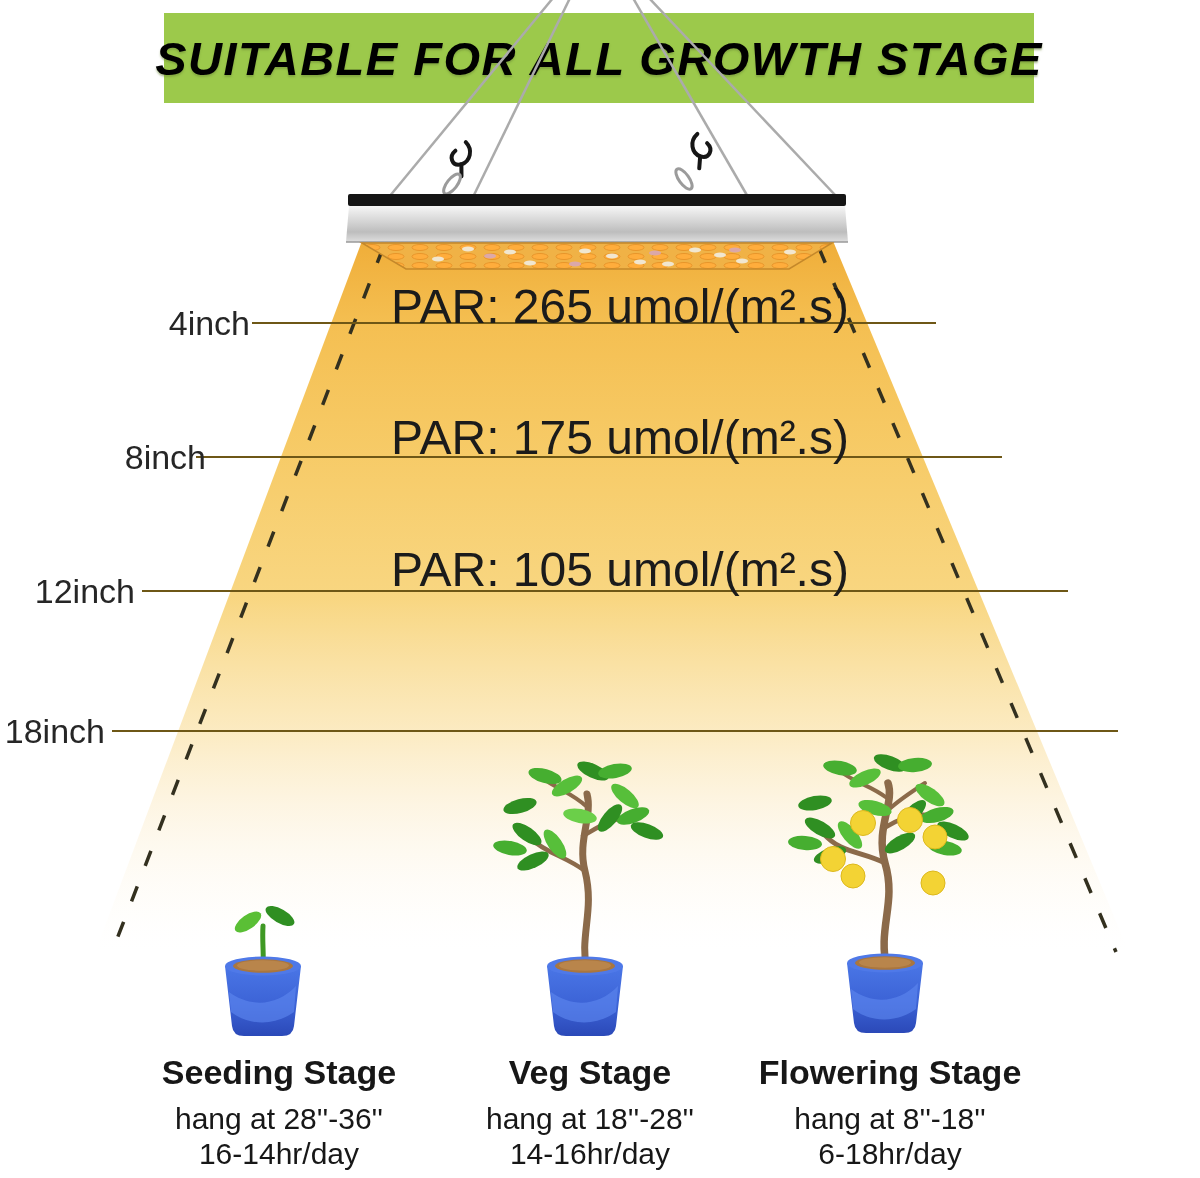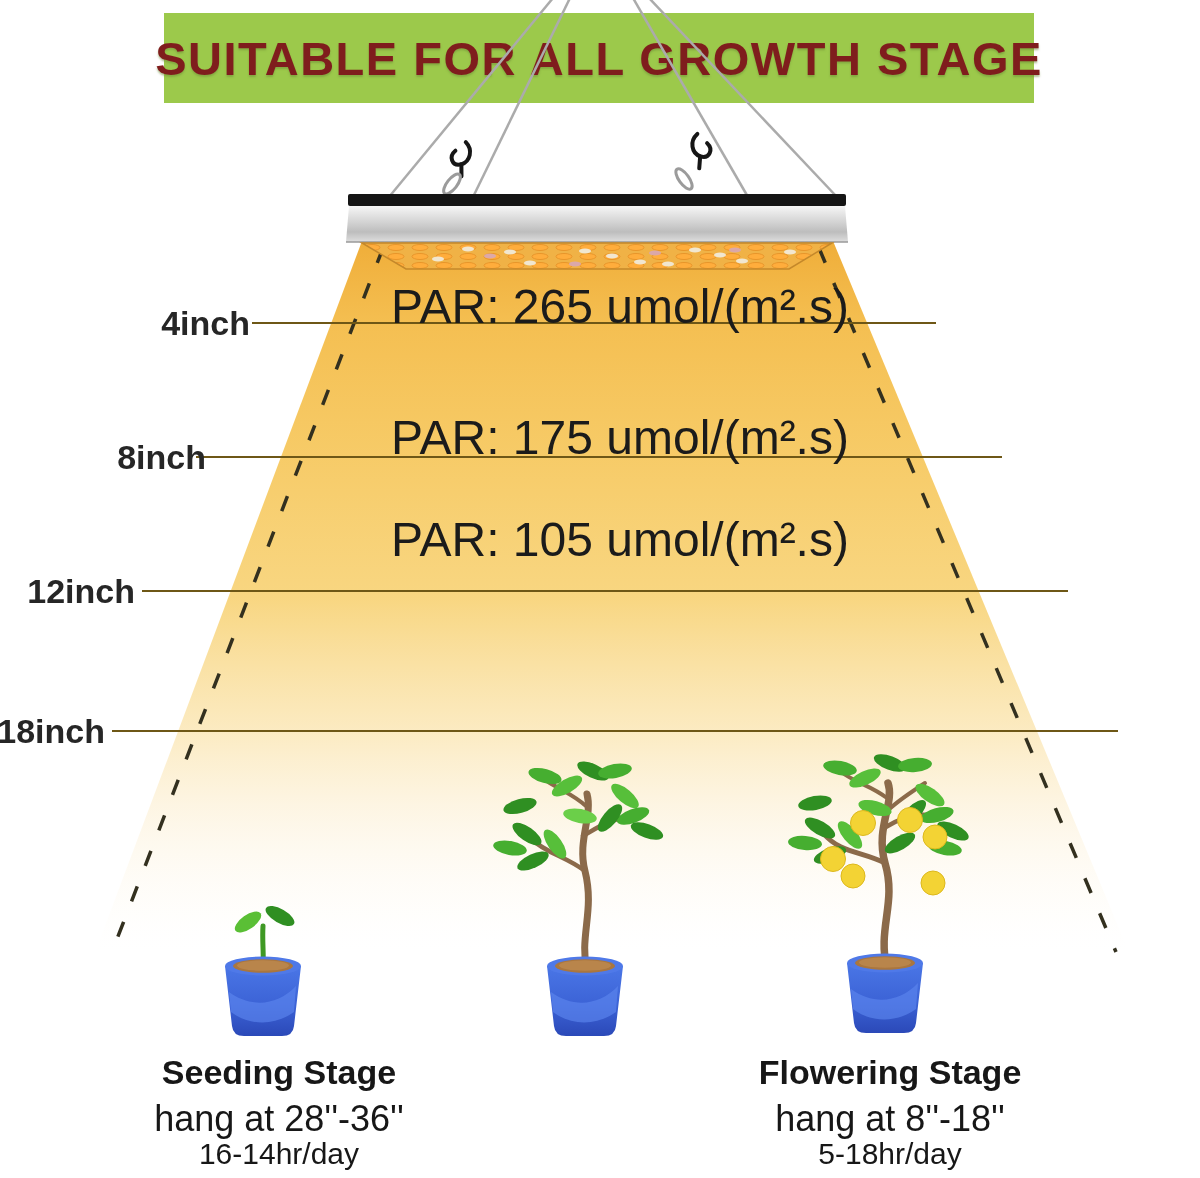--- a/index.html
+++ b/index.html
@@ -6,36 +6,36 @@
   #stage-root{
     position:relative;width:1200px;height:1178px;background:#ffffff;
     overflow:hidden;font-family:"Liberation Sans", sans-serif;
   }
   .abs{position:absolute;}
   #banner{
     left:164px;top:13px;width:870px;height:90px;background:#9cc94b;z-index:1;
     display:flex;align-items:center;justify-content:center;
   }
   #banner .banner-text{
-    color:#7f1d1d;font-size:47px;font-weight:bold;letter-spacing:1.5px;
-    text-shadow:0 2px 2px rgba(110,140,55,.5);white-space:nowrap;
+    color:#000000;font-size:47px;font-weight:bold;letter-spacing:1.5px;
+    text-shadow:0 2px 2px rgba(110,140,55,.5);white-space:nowrap;font-style:italic;
   }
   #scene{left:0;top:0;z-index:2;pointer-events:none;}
   .txt-layer{z-index:3;}
   .inch-label{
     width:110px;height:40px;line-height:40px;text-align:right;
-    font-size:34px;color:#262626;white-space:nowrap;font-weight:bold;
+    font-size:34px;color:#262626;white-space:nowrap;
   }
   .par-label{
     left:290px;width:660px;text-align:center;font-size:48px;color:#1b1b1b;
     white-space:nowrap;
   }
   .stage-col{width:340px;top:1052px;text-align:center;color:#171717;}
   .stage-name{font-size:34px;font-weight:bold;line-height:40px;margin-bottom:9px;white-space:nowrap;}
-  .stage-hang{font-size:36px;line-height:35px;white-space:nowrap;}
+  .stage-hang{font-size:30px;line-height:35px;white-space:nowrap;}
   .stage-hours{font-size:30px;line-height:35px;white-space:nowrap;}
 </style>
 </head>
 <body>
 
 <div id="stage-root">
 
   <div id="banner" class="abs">
     <div class="banner-text">SUITABLE FOR ALL GROWTH STAGE</div>
   </div>
@@ -207,26 +207,31 @@
     </g>
   </svg>
 
   <div class="abs txt-layer inch-label" style="left:140px;top:303px;">4inch</div>
   <div class="abs txt-layer inch-label" style="left:96px;top:437px;">8inch</div>
   <div class="abs txt-layer inch-label" style="left:25px;top:571px;">12inch</div>
   <div class="abs txt-layer inch-label" style="left:-5px;top:711px;">18inch</div>
 
   <div class="abs txt-layer par-label" style="top:279px;">PAR: 265 umol/(m².s)</div>
   <div class="abs txt-layer par-label" style="top:410px;">PAR: 175 umol/(m².s)</div>
-  <div class="abs txt-layer par-label" style="top:512px;">PAR: 105 umol/(m².s)</div>
+  <div class="abs txt-layer par-label" style="top:542px;">PAR: 105 umol/(m².s)</div>
 
   <div class="abs txt-layer stage-col" style="left:109px;">
     <div class="stage-name">Seeding Stage</div>
     <div class="stage-hang">hang at 28''-36''</div>
     <div class="stage-hours">16-14hr/day</div>
   </div>
+  <div class="abs txt-layer stage-col" style="left:420px;">
+    <div class="stage-name">Veg Stage</div>
+    <div class="stage-hang">hang at 18''-28''</div>
+    <div class="stage-hours">14-16hr/day</div>
+  </div>
   <div class="abs txt-layer stage-col" style="left:720px;">
     <div class="stage-name">Flowering Stage</div>
     <div class="stage-hang">hang at 8''-18''</div>
-    <div class="stage-hours">5-18hr/day</div>
+    <div class="stage-hours">6-18hr/day</div>
   </div>
 
 </div>
 
 </body></html>

